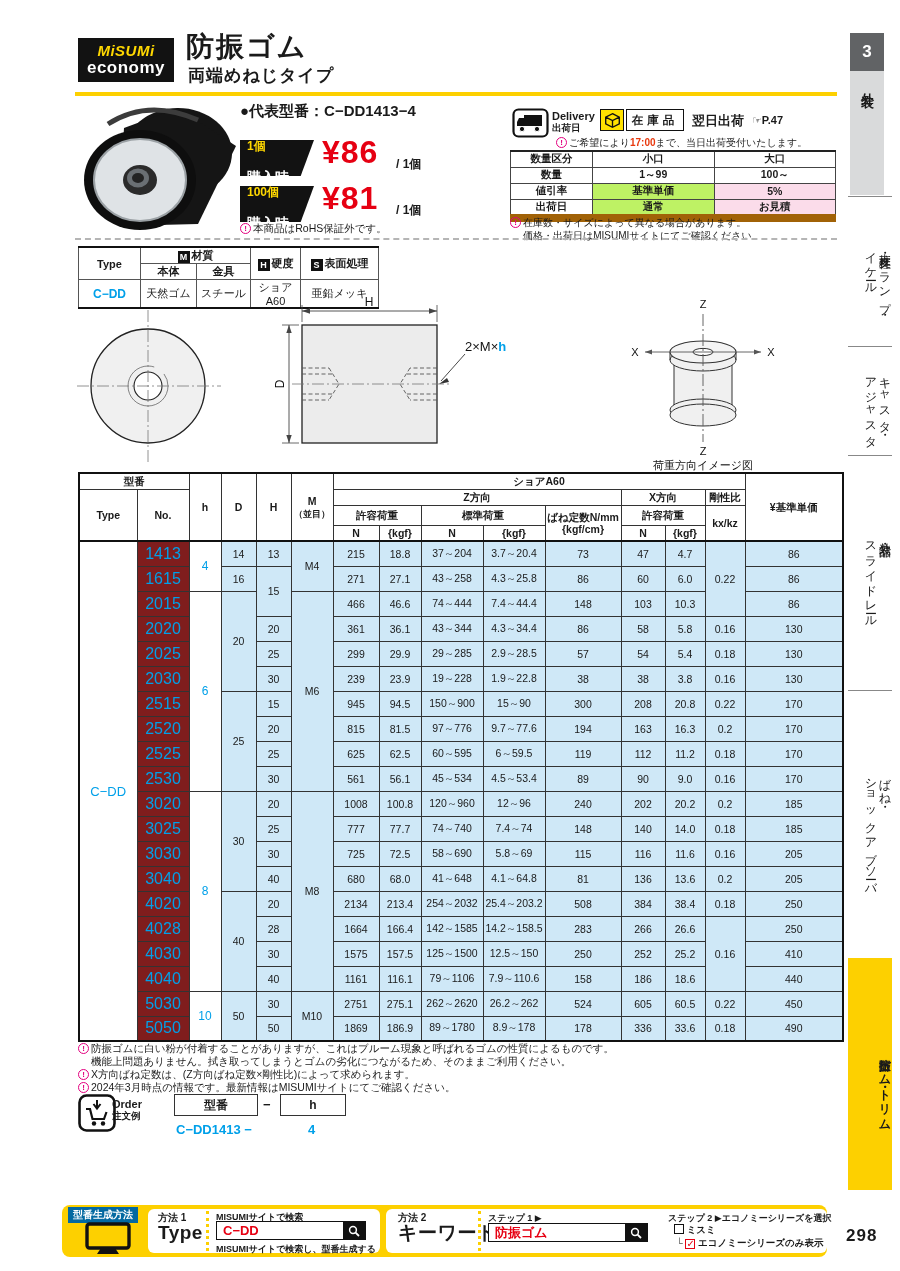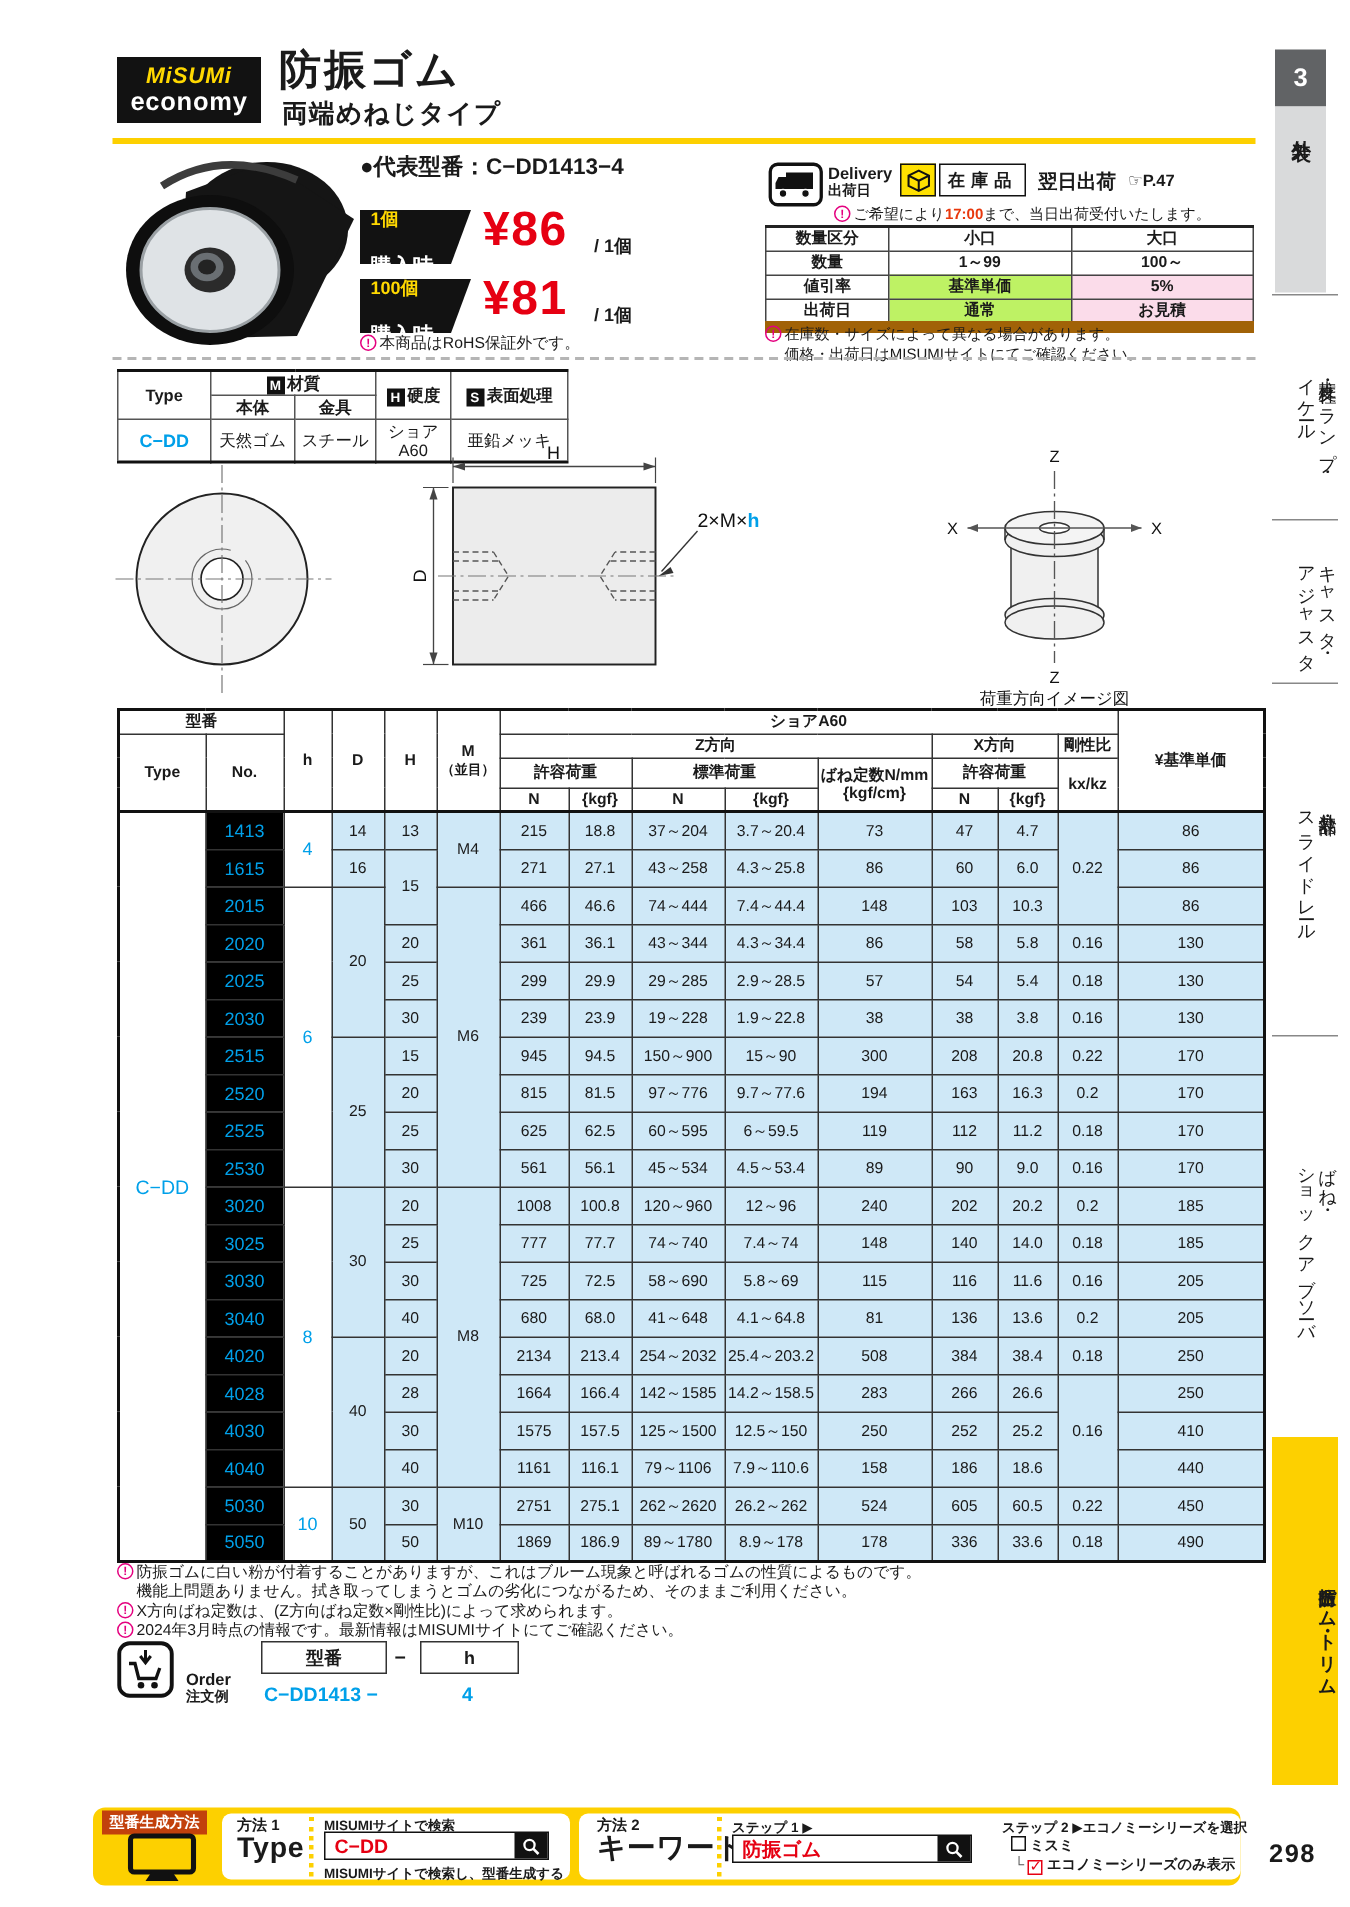--- a/index.html
+++ b/index.html
@@ -68,49 +68,49 @@
   
   table.main { left:78px; top:472px; border-collapse:collapse; table-layout:fixed; width:764px;
     font-size:10.5px;}
   table.main td, table.main th { border:1px solid #333; text-align:center; font-weight:normal;}
   table.main thead th { background:#fff; font-weight:bold; font-size:10.5px; line-height:1.15;}
   table.main thead tr { height:16px;}
   table.main tbody tr { height:25px;}
   table.main { border:2px solid #111;}
   table.main thead { border-bottom:2px solid #111;}
   td.bg { background:#cfe8f7;}
-  td.no-cell { color:#00a0e9; font-weight:bold; font-size:12px; background:#000000;}
+  td.no-cell { color:#00a0e9; font-weight:bold; font-size:16px; background:#7f1d1d;}
   td.type-cell { color:#00a0e9; font-weight:bold; font-size:13px; background:#fff;}
   td.h-cell { color:#00a0e9; font-weight:bold; font-size:12px; background:#fff; border-right:2px solid #111;}
   td.kx-cell { border-right:2px solid #111;}
   th.kx-th { border-right:2px solid #111;}
   th.h-th { border-right:2px solid #111;}
   .hdr-sub { font-size:9px; font-weight:bold;}
 
   
   .footnotes { left:78px; top:1042px; font-size:10.5px; line-height:13px;}
   .footnotes .indent { padding-left:13px;}
 
   
   .order-ico { left:78px; top:1094px;}
-  .order-word { left:124px; top:1098px; line-height:1.15;margin-top:16px;}
+  .order-word { left:112px; top:1098px; line-height:1.15;}
   .order-word .en { font-weight:bold; font-size:11px;}
   .order-word .jp { font-size:9.5px; font-weight:bold;}
   .ord-box { top:1094px; height:22px; border:1.5px solid #333; display:flex;
     align-items:center; justify-content:center; font-size:12px; font-weight:bold; position:absolute;}
   .ord-box.b1 { left:174px; width:84px;}
   .ord-box.b2 { left:280px; width:66px;}
   .ord-dash { left:263px; top:1097px; font-size:13px; font-weight:bold;}
   .ord-example { top:1122px; color:#00a0e9; font-weight:bold; font-size:13px; position:absolute;}
   .ord-example.code { left:176px;}
   .ord-example.hval { left:308px;}
 
   
   .bottom-bar { left:62px; top:1205px; width:765px; height:52px; background:#fdd000; border-radius:8px;}
-  .bb-tag { left:68px; top:1207px; background:#c2410c; color:#fff; font-size:10px; font-weight:bold;
+  .bb-tag { left:68px; top:1207px; background:#0369a1; color:#fff; font-size:10px; font-weight:bold;
     padding:1px 5px;}
   .bb-monitor { left:84px; top:1222px;}
   .bb-panel { position:absolute; top:1209px; height:44px; background:#fff; border-radius:6px;}
   .bb-panel.p1 { left:148px; width:232px;}
   .bb-panel.p2 { left:386px; width:441px;}
   .bb-dots { position:absolute; top:1211px; width:0; height:40px; border-left:3px dotted #fdd000;}
   .bb-method { position:absolute; top:1212px; line-height:1.1;}
   .bb-method .m1 { font-size:10px; font-weight:bold;}
   .bb-method .m2 { font-size:19px; font-weight:bold; letter-spacing:.5px;}
   .bb-caption { font-size:9px; font-weight:bold; position:absolute;}

